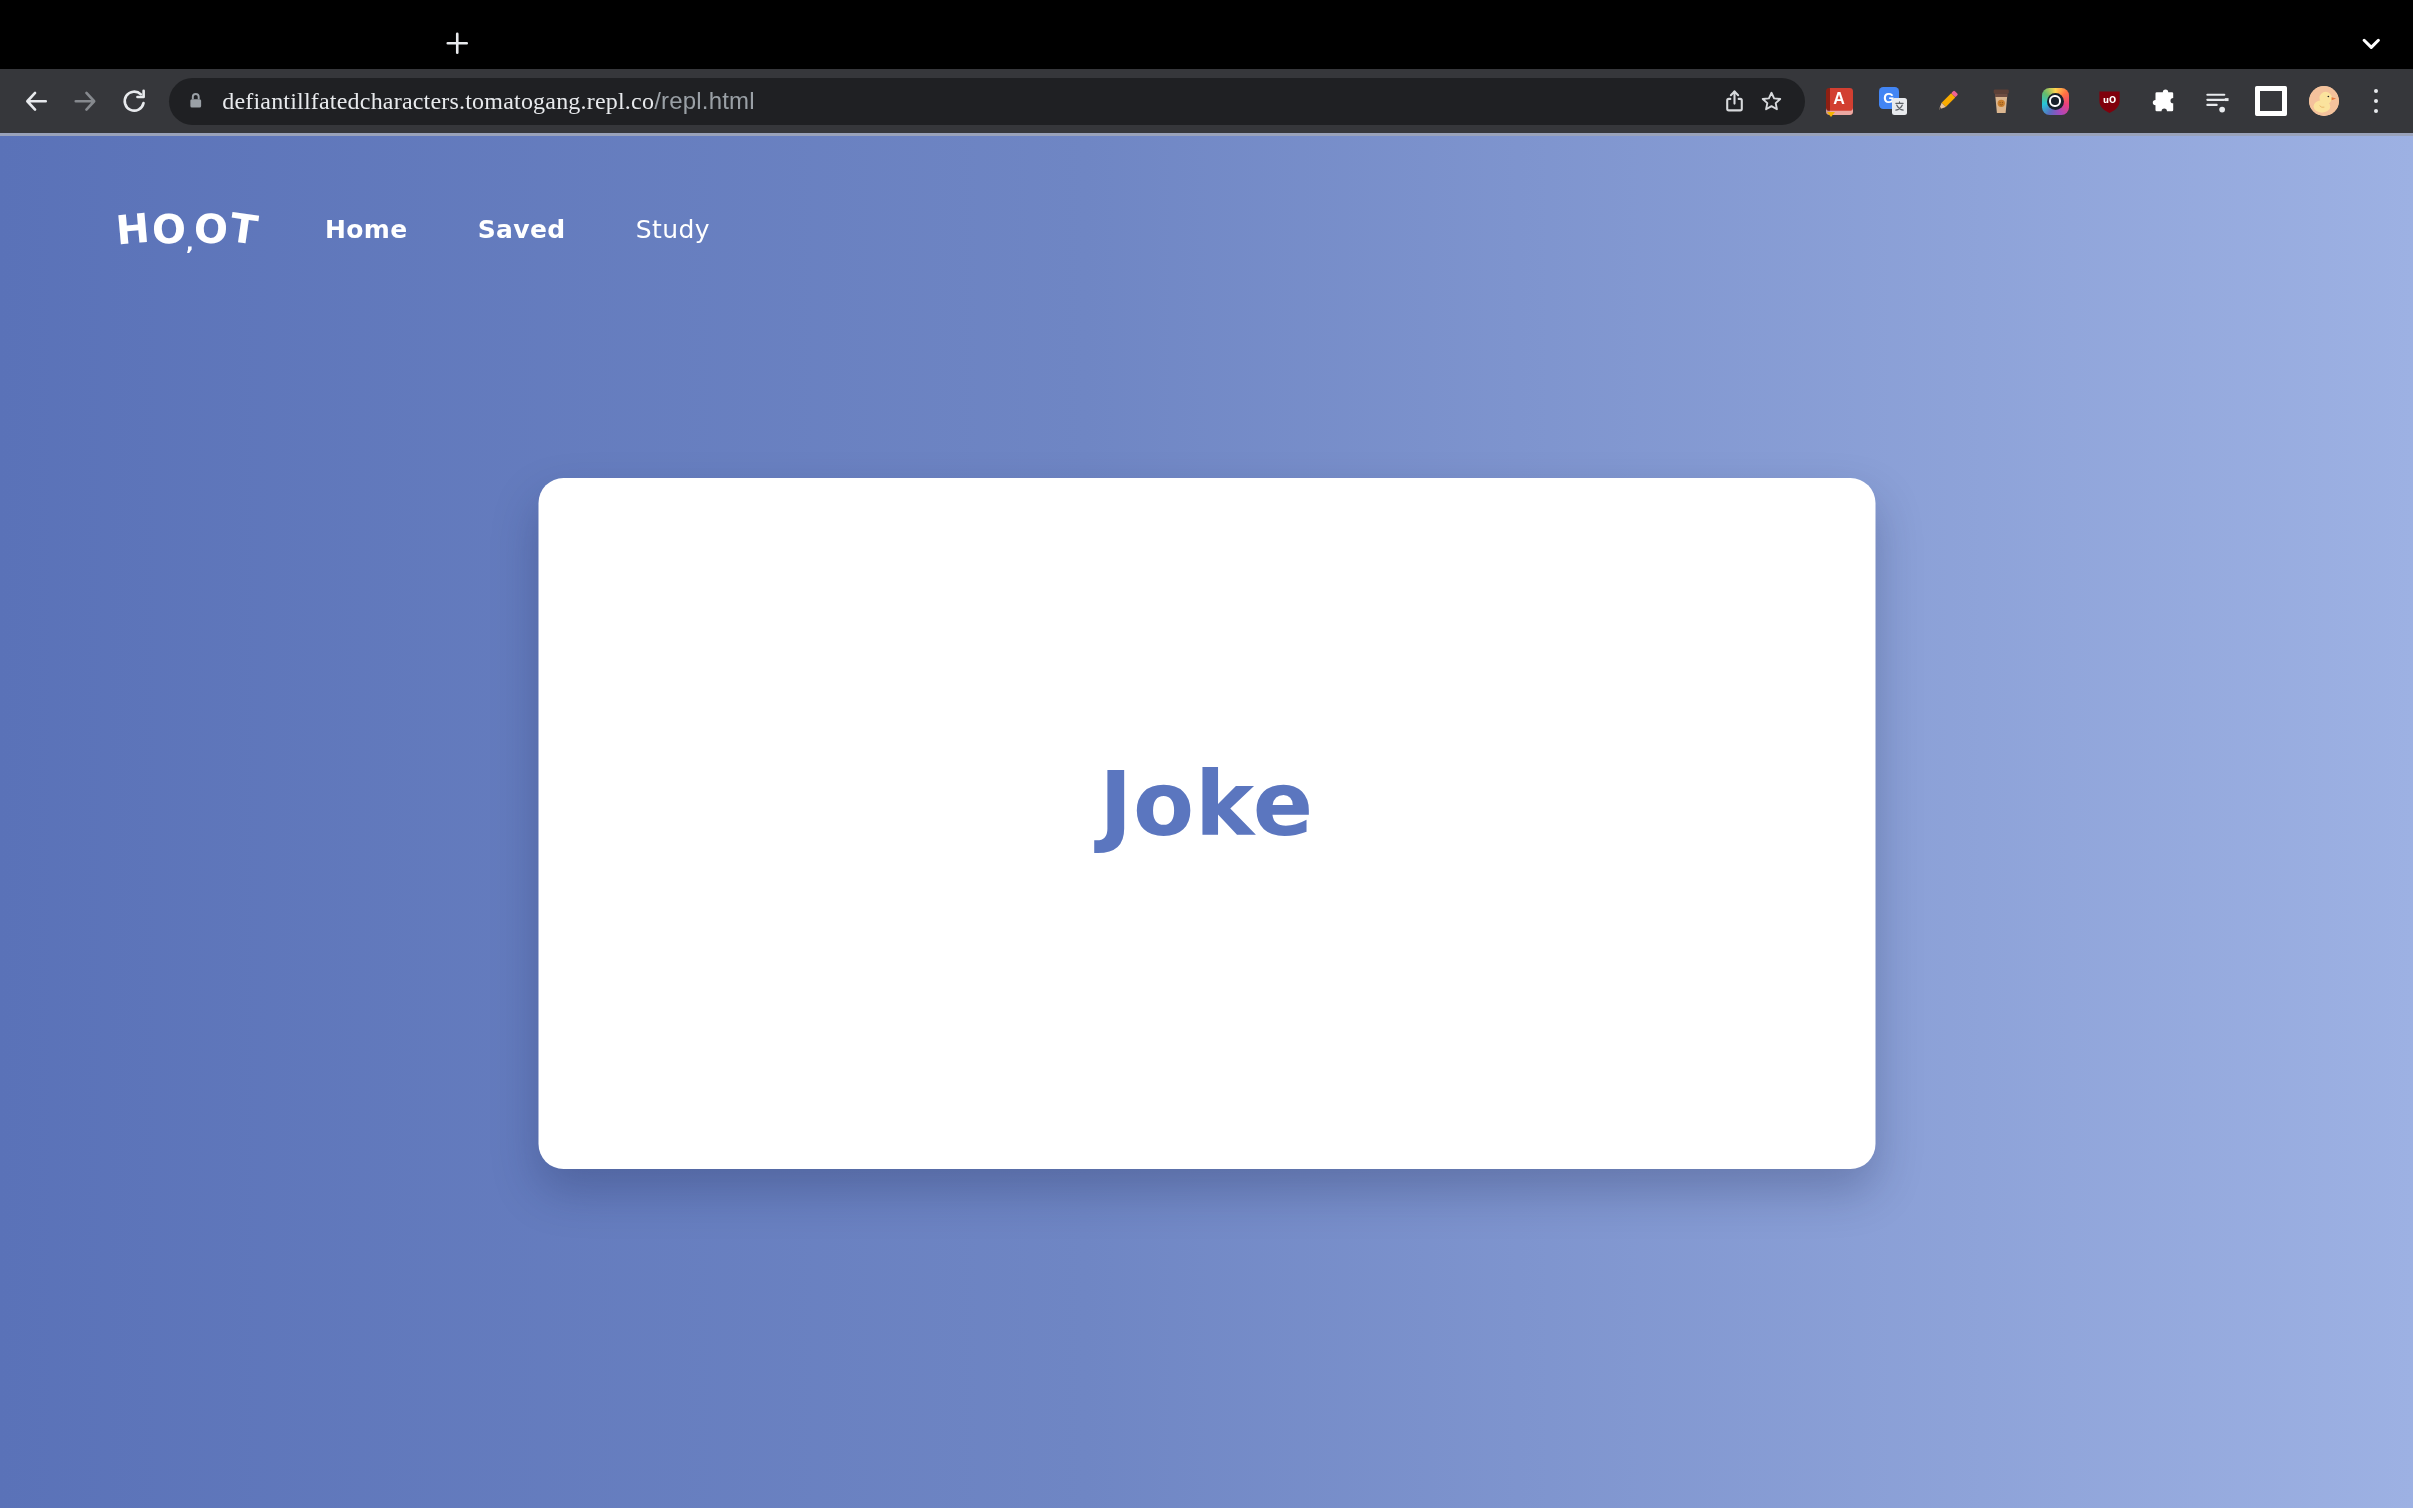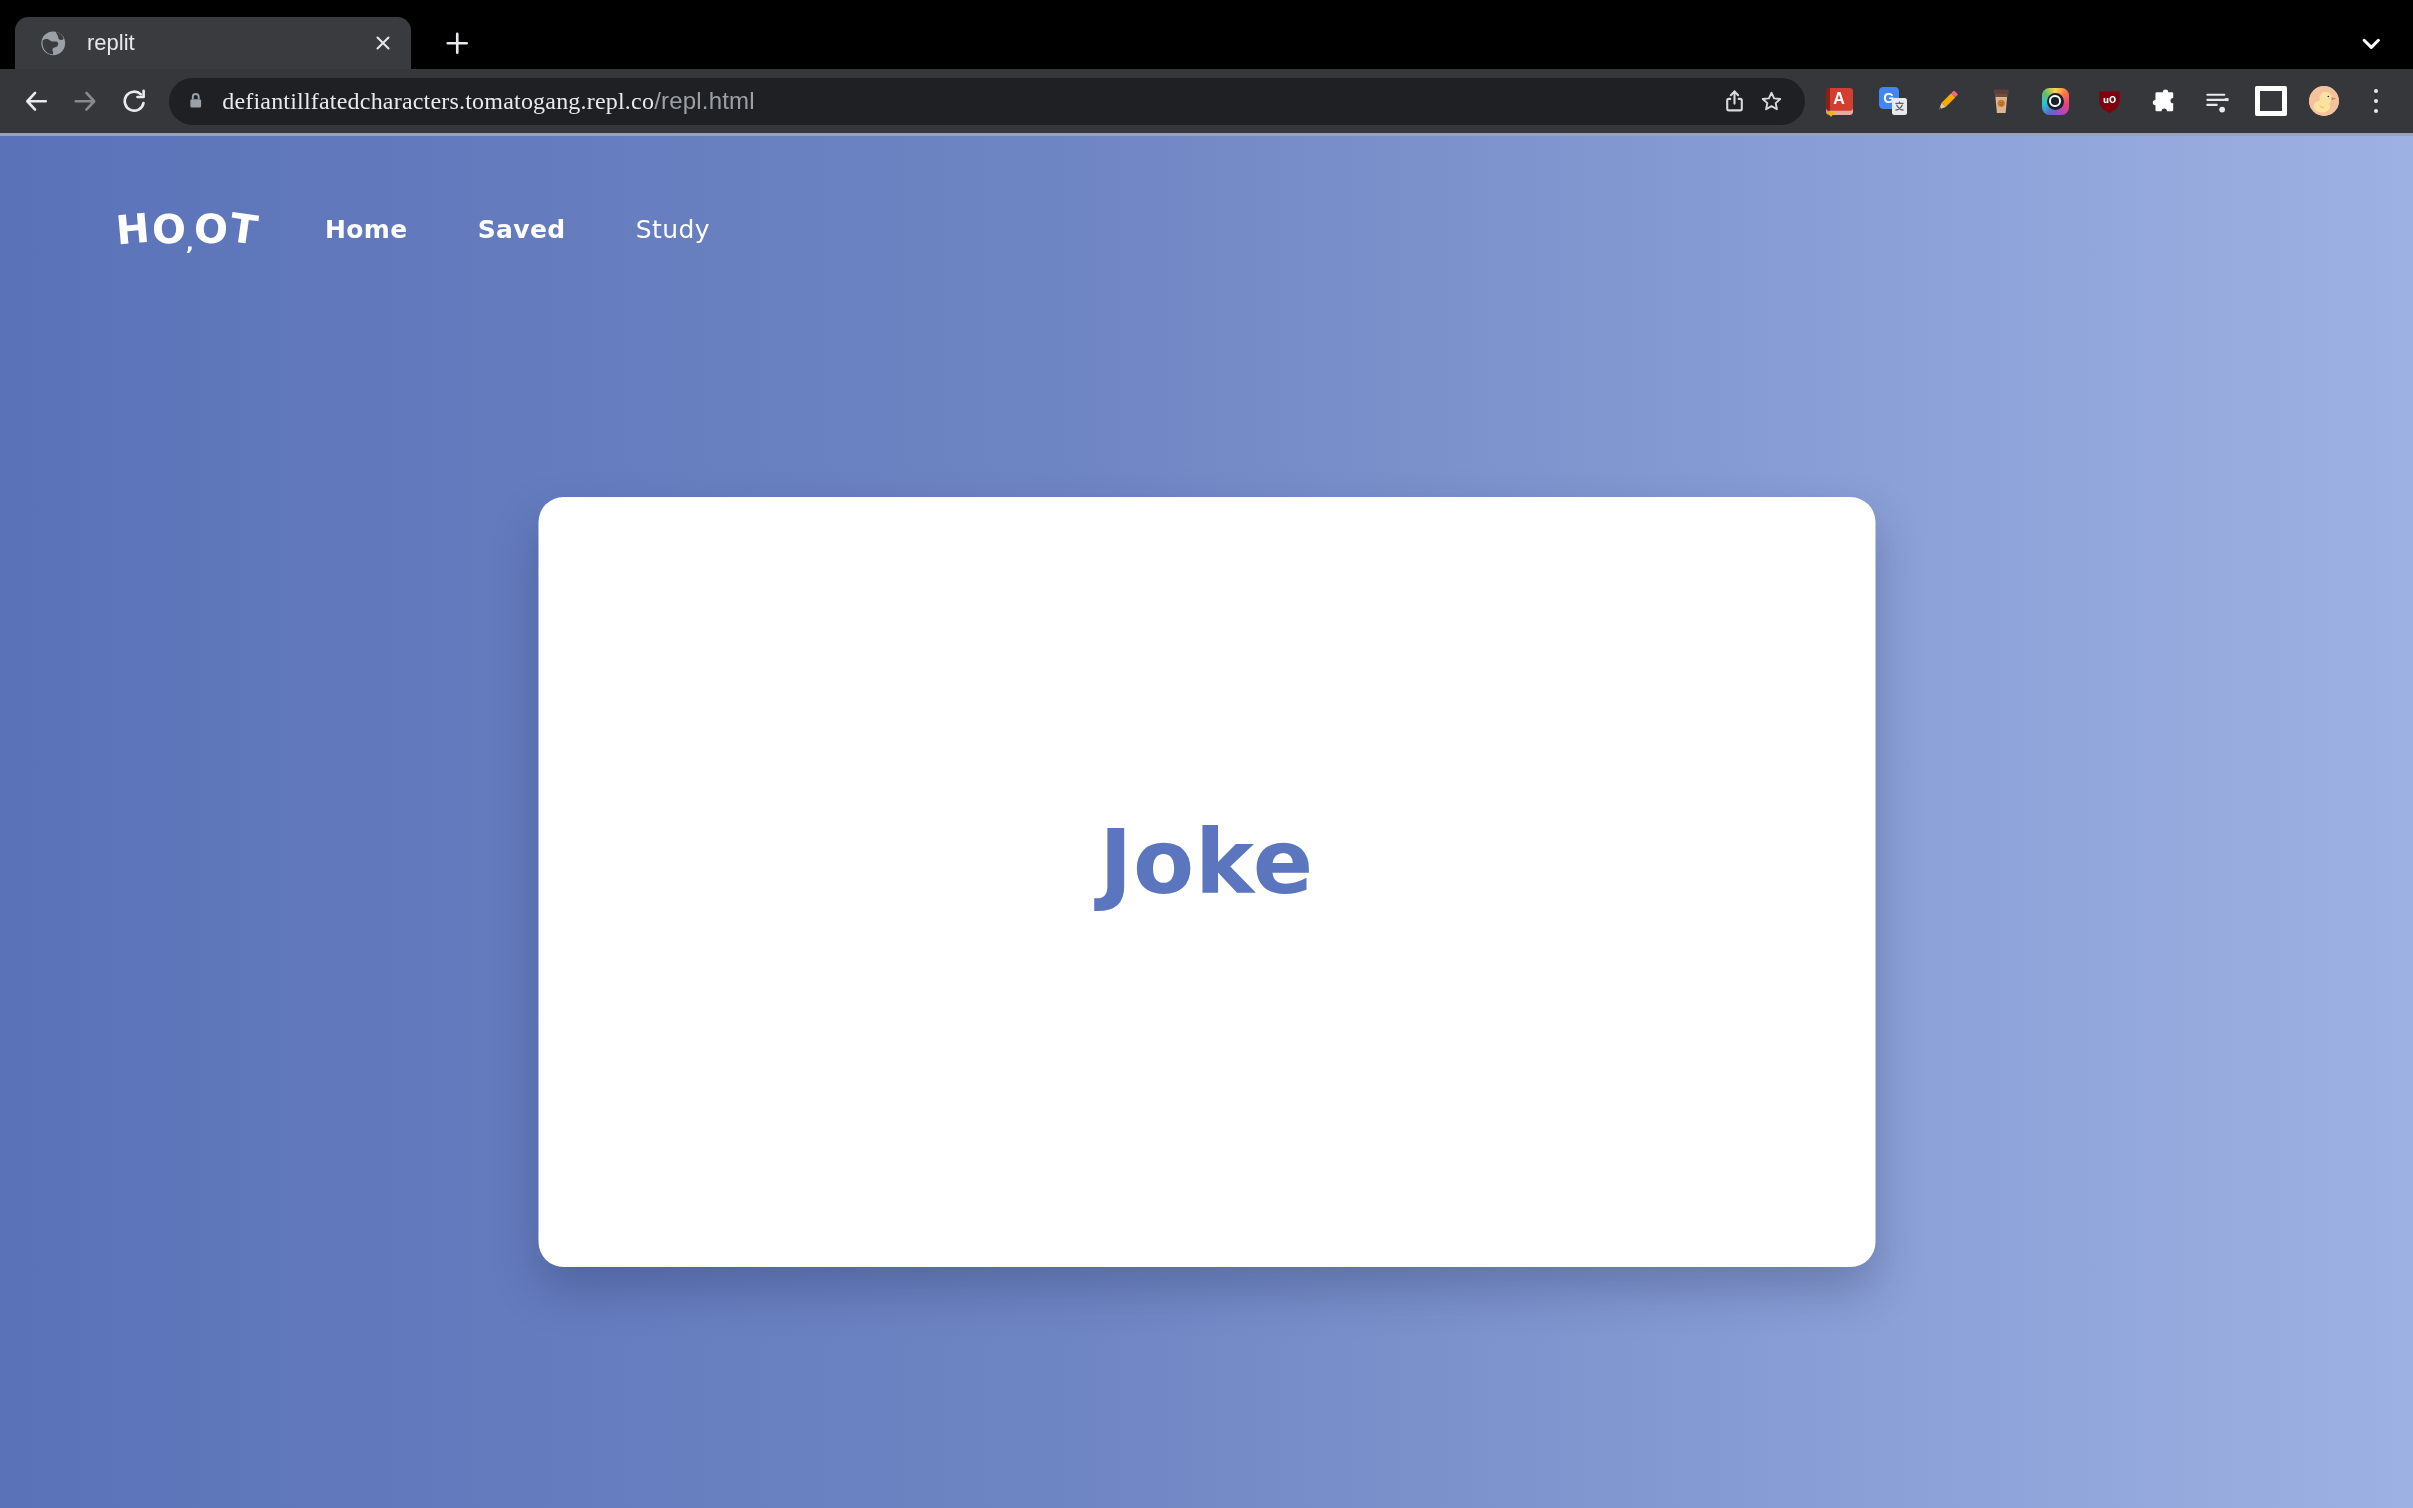--- a/index.html
+++ b/index.html
@@ -49,44 +49,29 @@
   .logo{color:#fff;font-family:"DejaVu Sans",sans-serif;font-weight:bold;font-size:40px;letter-spacing:2.5px;margin-right:65px;cursor:pointer;}
   .logo span{display:inline-block;}
   .logo .r1{transform:rotate(-5deg);}
   .logo .r2{transform:rotate(-2deg);}
   .logo .comma{font-size:.5em;transform:translateY(6.7px);margin:0 -2.5px;}
   .logo .r4{transform:rotate(3deg);}
   .logo .r5{transform:rotate(8deg);}
   .sitenav{display:flex;align-items:center;}
   .sitenav a{color:#fff;font-size:25px;text-decoration:none;margin-right:70px;font-family:"DejaVu Sans",sans-serif;letter-spacing:0.4px;cursor:pointer;font-weight:bold;}
   .sitenav a.active{font-weight:normal;}
-  .card{position:absolute;left:50%;top:342px;transform:translateX(-50%);width:1337px;height:770px;background:#fff;border-radius:25px;box-shadow:0 22px 46px rgba(25,35,80,.28);display:flex;align-items:center;justify-content:center;cursor:pointer;margin-top:19px;}
+  .card{position:absolute;left:50%;top:342px;transform:translateX(-50%);width:1337px;height:691px;background:#fff;border-radius:25px;box-shadow:0 22px 46px rgba(25,35,80,.28);display:flex;align-items:center;justify-content:center;cursor:pointer;}
   .card-word{font-family:"DejaVu Sans",sans-serif;font-size:89px;font-weight:bold;color:#5b76bf;transform:translateY(-20px);letter-spacing:0.8px;}
 </style>
 </head>
 <body>
 
 <div class="screen">
 
   <div class="tabstrip">
-    <div class="tab">
-      <span class="favicon">
-        <svg viewBox="0 0 24 24" width="28.5" height="28.5">
-          <circle cx="12" cy="12" r="10" fill="#9aa0a6"></circle>
-          <path d="M3.2 9.5c2.5-1.8 4.8-1.3 6.2.2 1.5 1.6 3.4.4 5.3.9 1.6.4 2 2.2 1 3.4-1.4 1.7-4.2 1-4.4 3.2-.1 1.6 1.3 2.7.4 4.2-3.1-.1-6.6-2.3-7.9-5.5-.9-2.1-1-4.4-.6-6.4z" fill="#3a3b3e"></path>
-          <path d="M14.5 2.4c2.8.8 5.2 3 6.3 5.8-1.2 1.2-3 1.4-4.1.2-1-1.1-.4-2.4-1.3-3.5-.6-.8-1.3-1.6-.9-2.5z" fill="#3a3b3e"></path>
-        </svg>
-      </span>
-      <span class="tab-title">replit</span>
-      <span class="tab-close">
-        <svg viewBox="0 0 24 24" width="22" height="22">
-            <path d="M6 6 L18 18 M18 6 L6 18" stroke="#e4e6e8" stroke-width="2.3" stroke-linecap="round" fill="none"></path>
-          </svg>
-      </span>
-    </div>
     <span class="newtab">
       <svg viewBox="0 0 24 24" width="28.5" height="28.5">
           <path d="M12 4 V20 M4 12 H20" stroke="#e8eaed" stroke-width="2.2" stroke-linecap="round"></path>
         </svg>
     </span>
     <span class="tab-chevron">
       <svg viewBox="0 0 24 24" width="28.5" height="28.5">
           <path d="M6 9.5 L12 15.5 L18 9.5" stroke="#fff" stroke-width="2.6" stroke-linecap="round" stroke-linejoin="round" fill="none"></path>
         </svg>
     </span>

